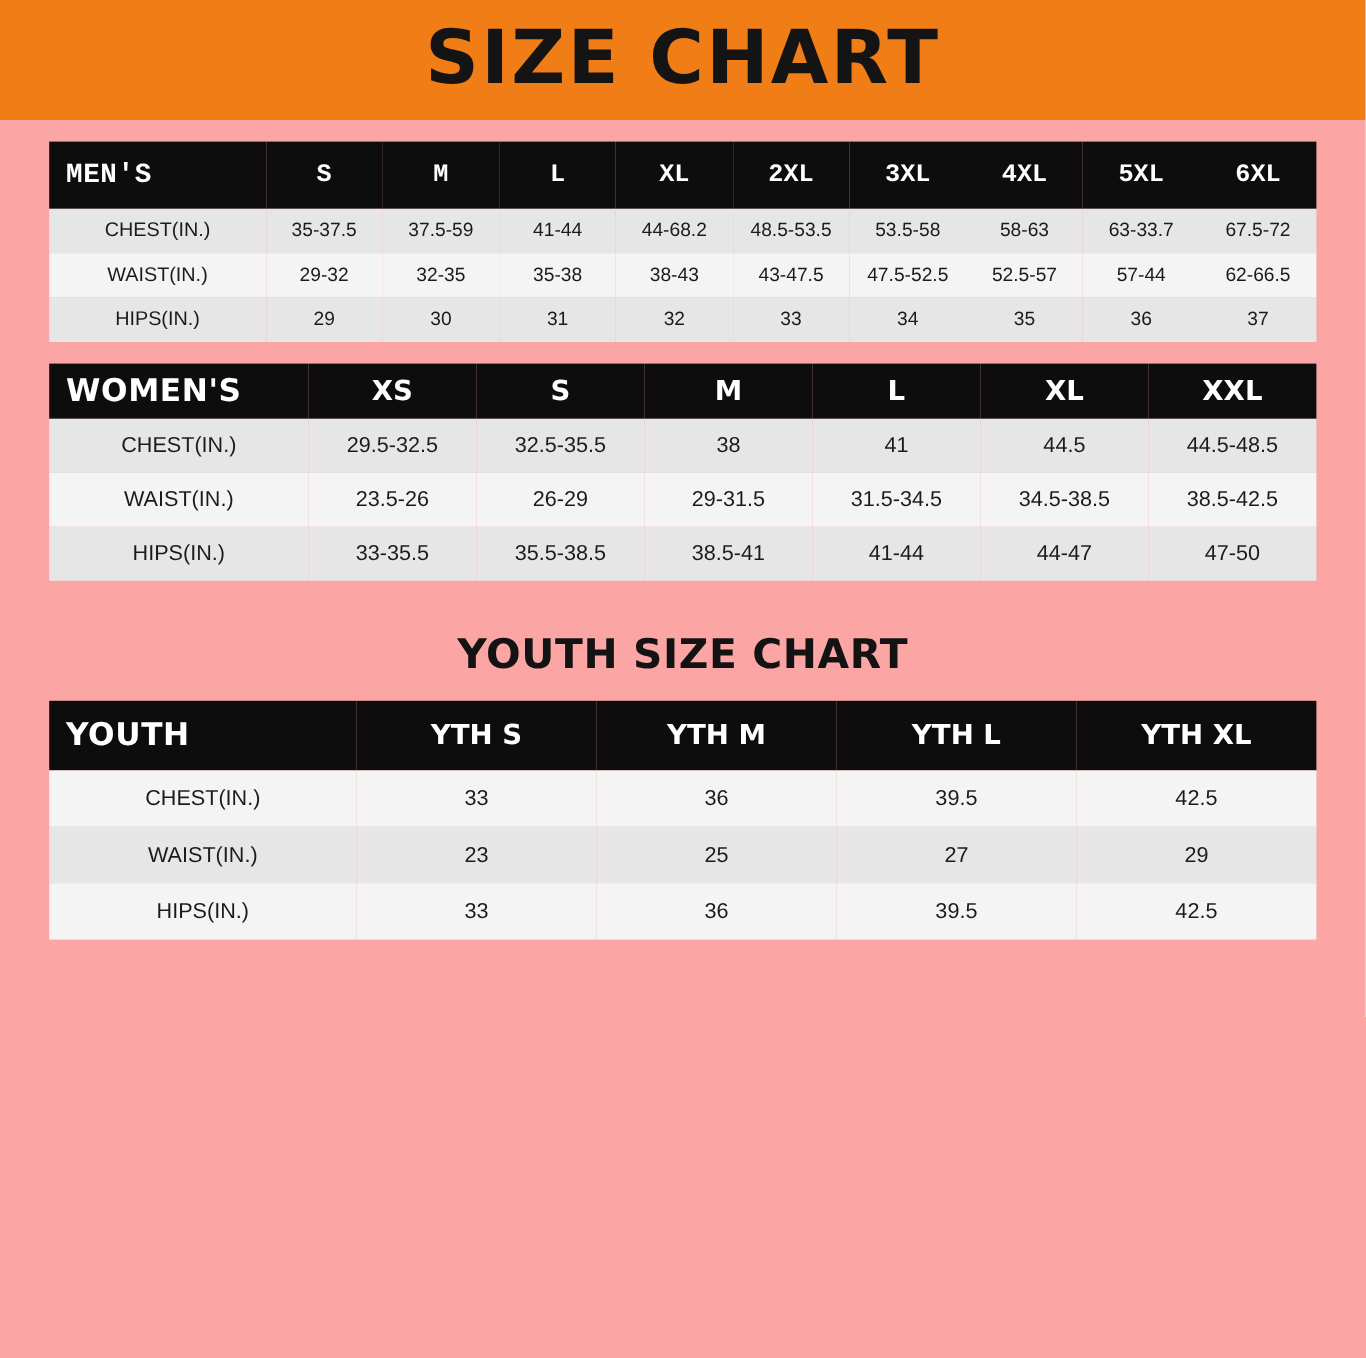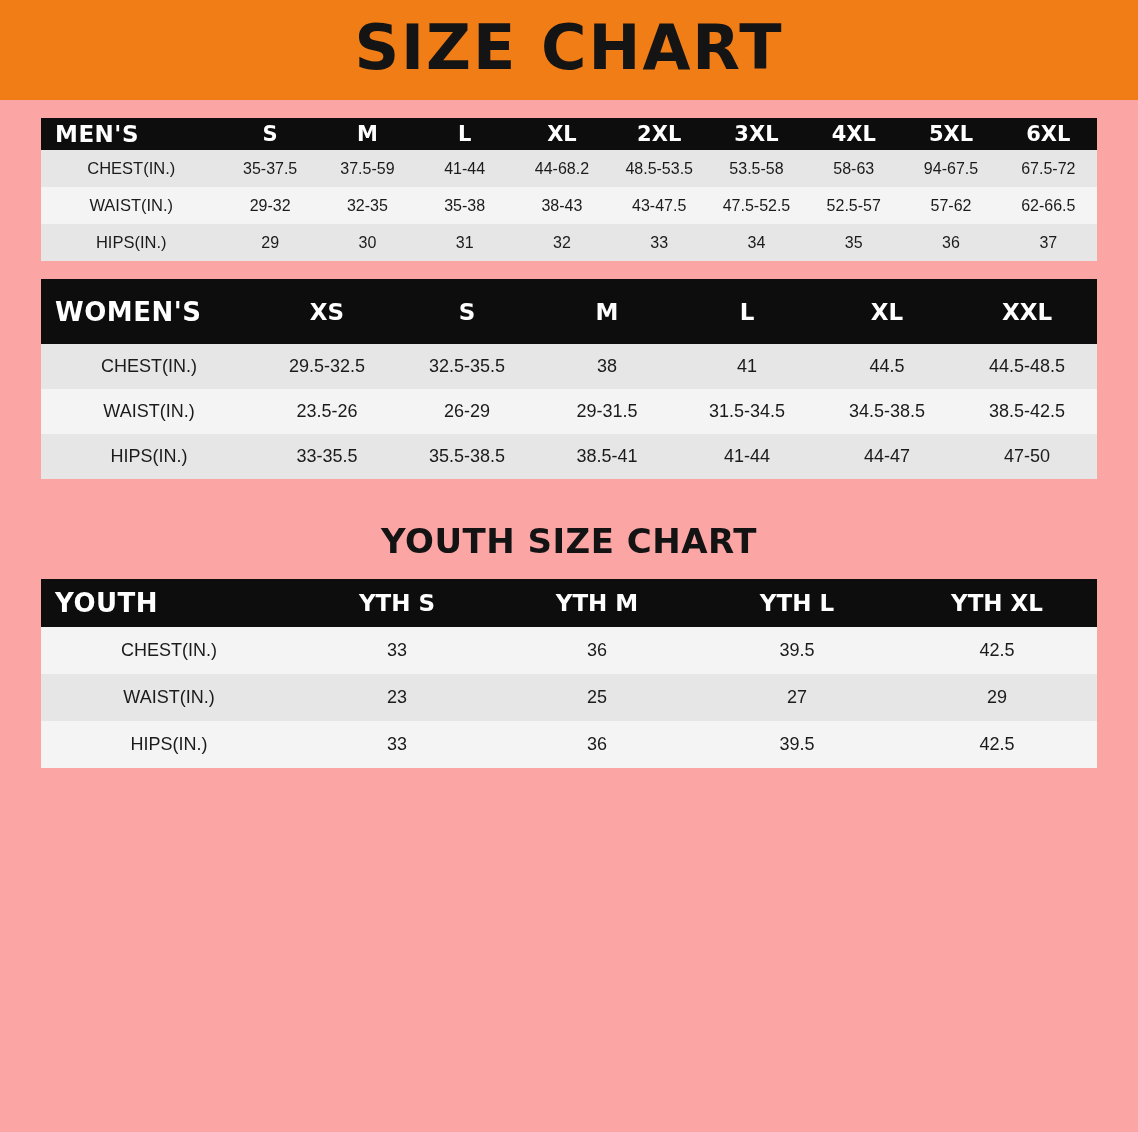--- a/index.html
+++ b/index.html
@@ -79,35 +79,35 @@
     color: #1b1b1b;
   }
   .chart-table tbody td.rowlabel {
     text-align: center;
   }
   .row-a td { background: #e6e6e6; }
   .row-b td { background: #f4f4f4; }
 
   
   #men-table { width: 1056px; margin-top: 18px; }
-  #men-table thead th { height: 32px; font-size: 21px; }
+  #men-table thead th { height: 56px; font-size: 21px; font-family: Liberation Mono, monospace; }
   #men-table thead th.rowlabel { font-size: 23px; }
   #men-table tbody td { height: 35px; font-size: 16px; }
   #men-table tbody td.rowlabel { font-size: 16.5px; }
 
   
   #women-table { width: 1056px; margin-top: 18px; }
-  #women-table thead th { height: 65px; font-size: 23px; }
+  #women-table thead th { height: 46px; font-size: 23px; }
   #women-table thead th.rowlabel { font-size: 26px; }
   #women-table tbody td { height: 43px; font-size: 18px; }
   #women-table tbody td.rowlabel { font-size: 18px; }
 
   
   #youth-table { width: 1056px; margin-top: 18px; }
-  #youth-table thead th { height: 48px; font-size: 23px; }
+  #youth-table thead th { height: 58px; font-size: 23px; }
   #youth-table thead th.rowlabel { font-size: 26px; }
   #youth-table tbody td { height: 45px; font-size: 18px; }
   #youth-table tbody td.rowlabel { font-size: 18px; }
 
   
   .note {
     margin: 16px 40px 0 40px;
     text-align: center;
     color: #b3221f;
     font-family: "DejaVu Sans", sans-serif;
@@ -155,33 +155,33 @@
     <tbody>
       <tr class="row-a">
         <td class="rowlabel">CHEST(IN.)</td>
         <td>35-37.5</td>
         <td>37.5-59</td>
         <td>41-44</td>
         <td>44-68.2</td>
         <td>48.5-53.5</td>
         <td>53.5-58</td>
         <td>58-63</td>
-        <td>94-67.5</td>
+        <td>63-33.7</td>
         <td>67.5-72</td>
       </tr>
       <tr class="row-b">
         <td class="rowlabel">WAIST(IN.)</td>
         <td>29-32</td>
         <td>32-35</td>
         <td>35-38</td>
         <td>38-43</td>
         <td>43-47.5</td>
         <td>47.5-52.5</td>
         <td>52.5-57</td>
-        <td>57-62</td>
+        <td>57-44</td>
         <td>62-66.5</td>
       </tr>
       <tr class="row-a">
         <td class="rowlabel">HIPS(IN.)</td>
         <td>29</td>
         <td>30</td>
         <td>31</td>
         <td>32</td>
         <td>33</td>
         <td>34</td>

